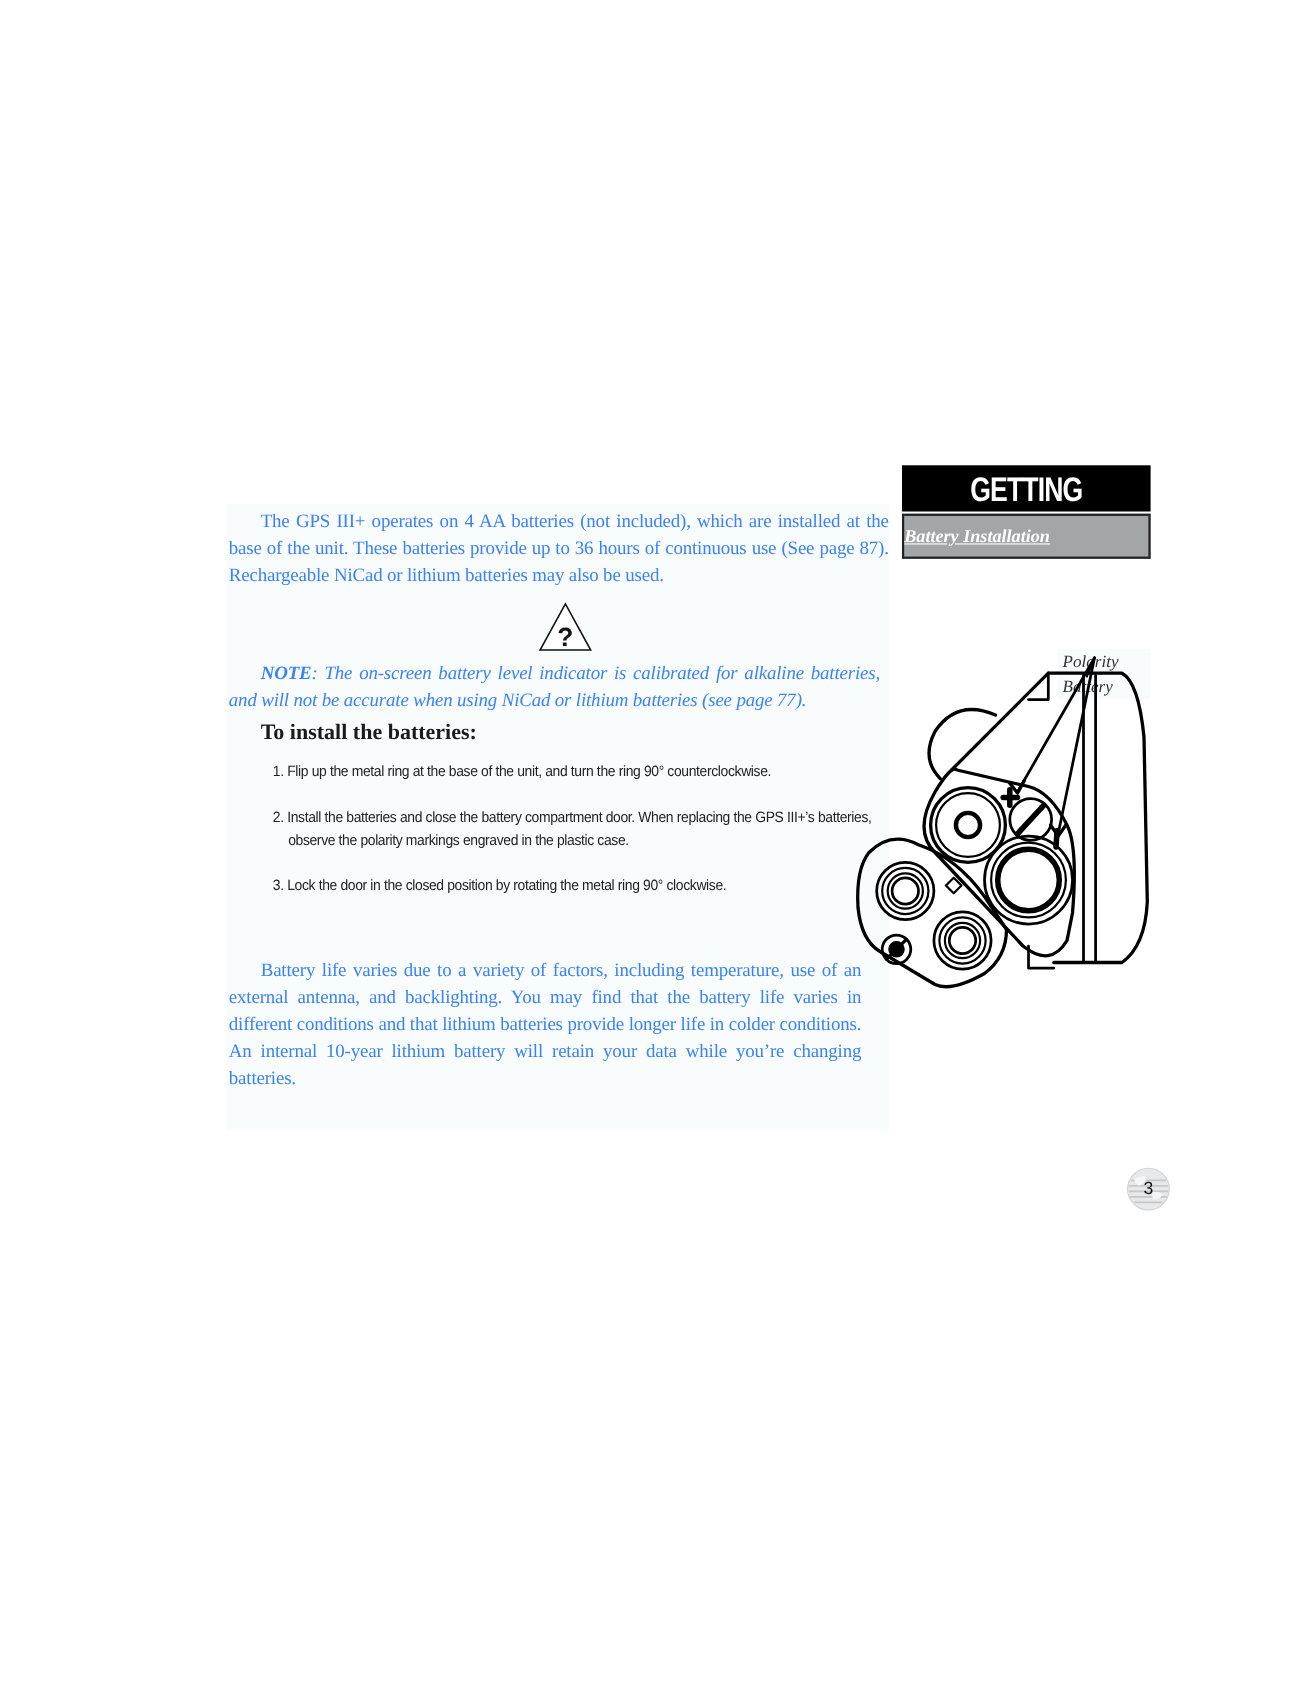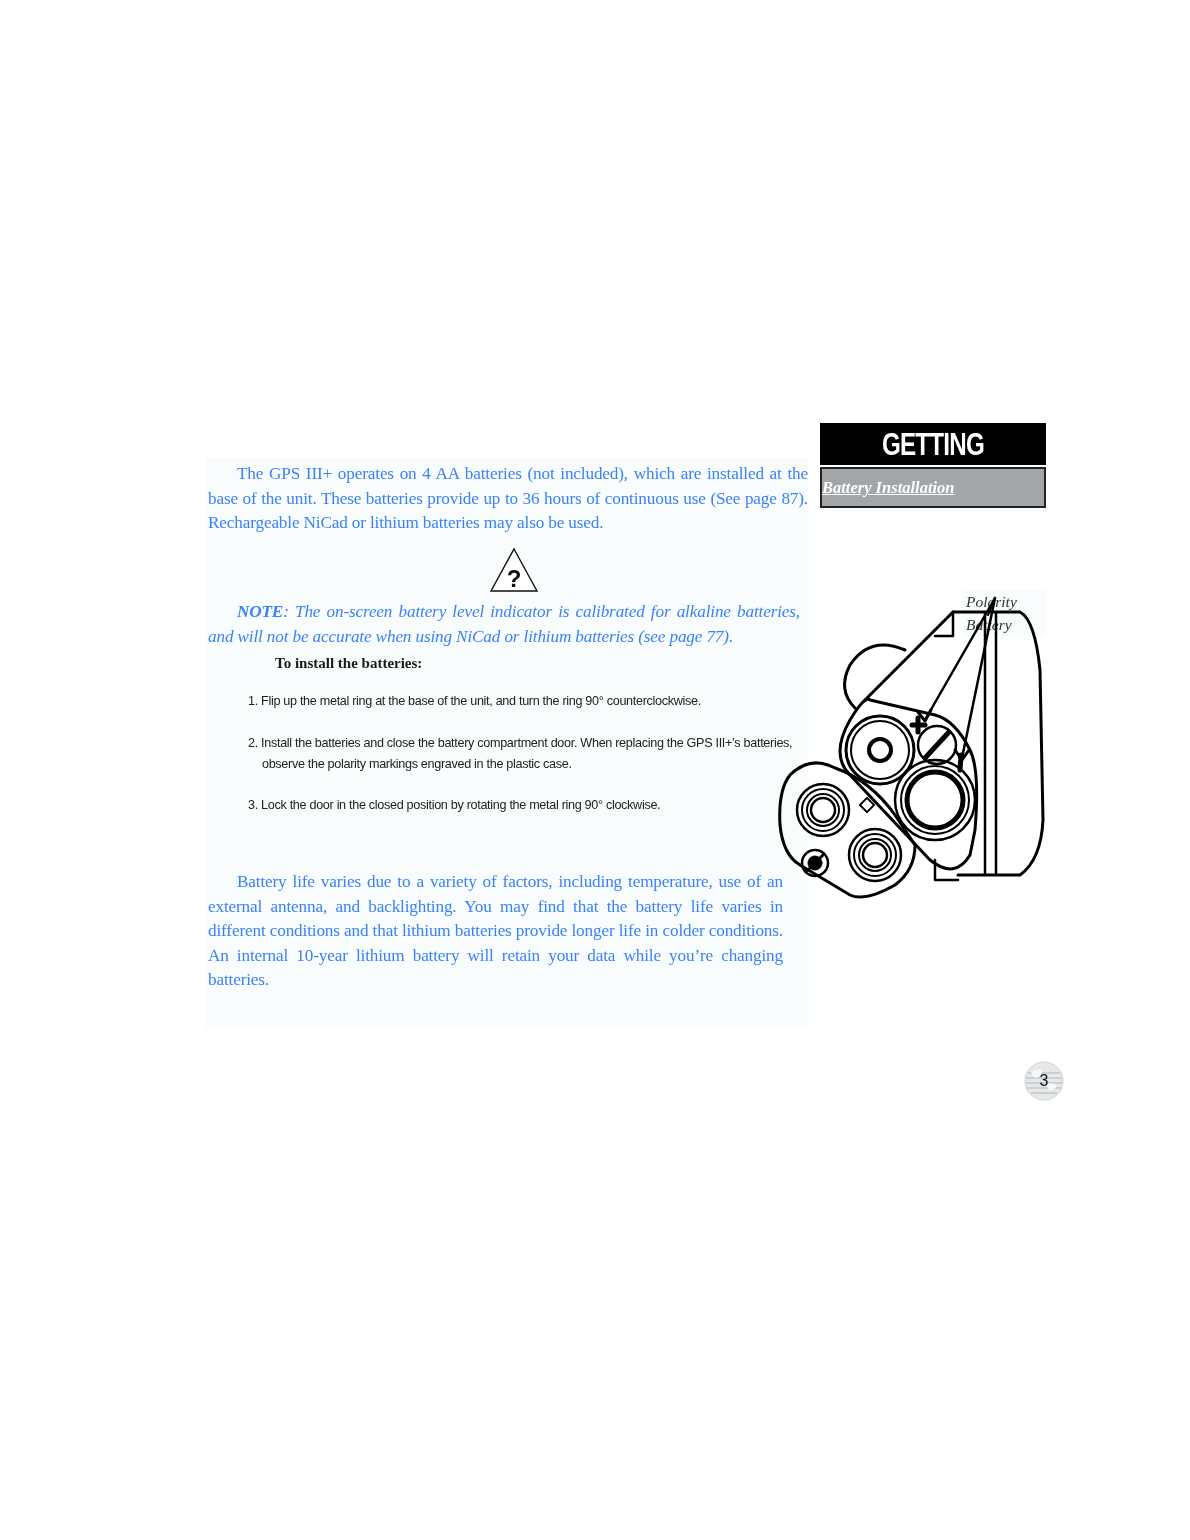--- a/index.html
+++ b/index.html
@@ -16,21 +16,21 @@
       font-size: 17.2px; line-height: 24.5px; letter-spacing: -0.15px; color: #3b82f6;
       text-align: justify; text-align-last: left;
     }
     .para .indent { display: inline-block; width: 29px; }
     .p1 { top: 462px; }
     .note { top: 600px; width: 592px; font-style: italic; }
     .note b { font-weight: bold; }
     .p-last { top: 870px; width: 575px; }
     .warn-icon { position: absolute; left: 489px; top: 547px; width: 50px; height: 46px; }
     .subhead {
-      position: absolute; left: 237px; top: 655px; font-size: 15px; font-weight: bold; color: #1a1a1a; margin-left: 38px;
+      position: absolute; left: 237px; top: 655px; font-size: 20px; font-weight: bold; color: #1a1a1a;
     }
     .steps {
       position: absolute; left: 248px; width: 560px;
       font-family: "Liberation Sans", "DejaVu Sans", sans-serif; font-size: 13.6px; line-height: 21px;
       color: #222; letter-spacing: -0.35px; transform: scaleX(0.93); transform-origin: left top;
     }
     .steps .hang { padding-left: 15px; text-indent: -15px; display: block; width: 590px; }
     .s1 { top: 690px; }
     .s2 { top: 732px; }
     .s3 { top: 794px; }

